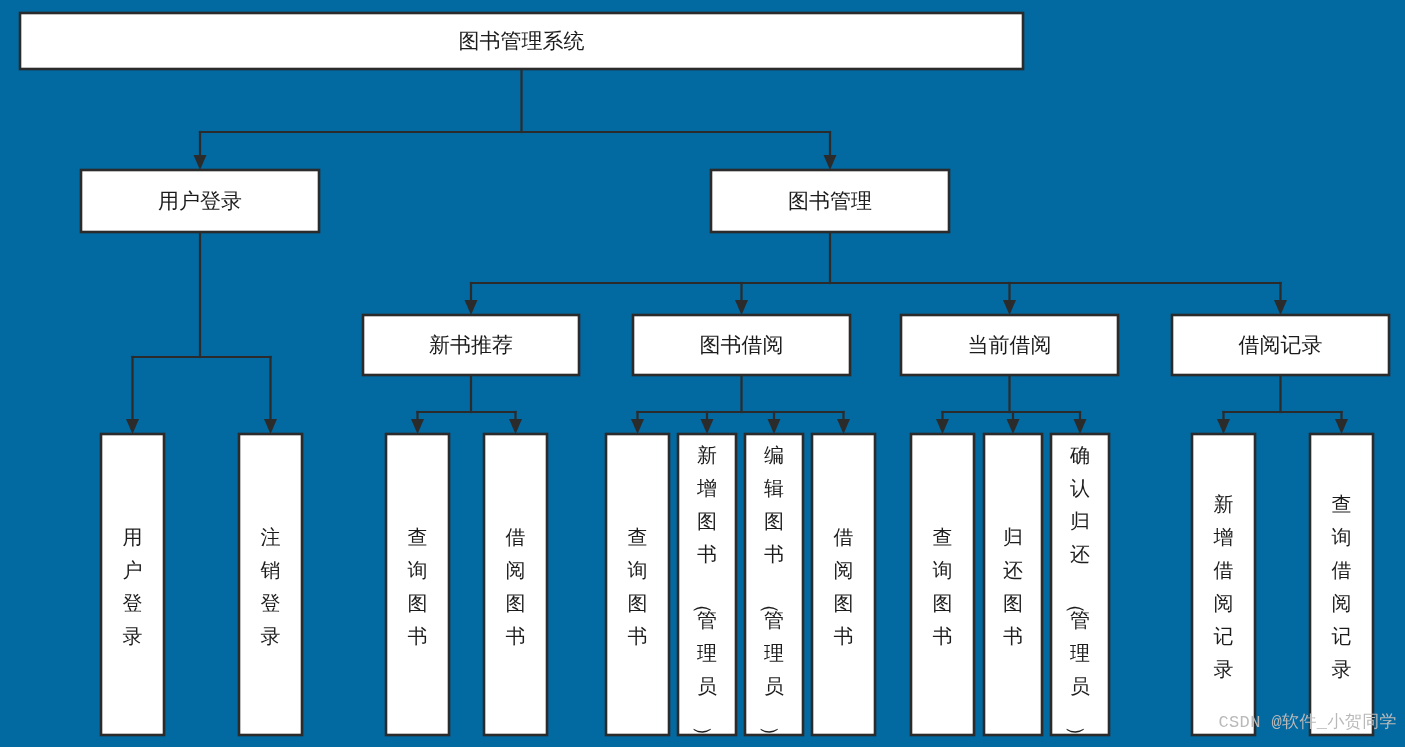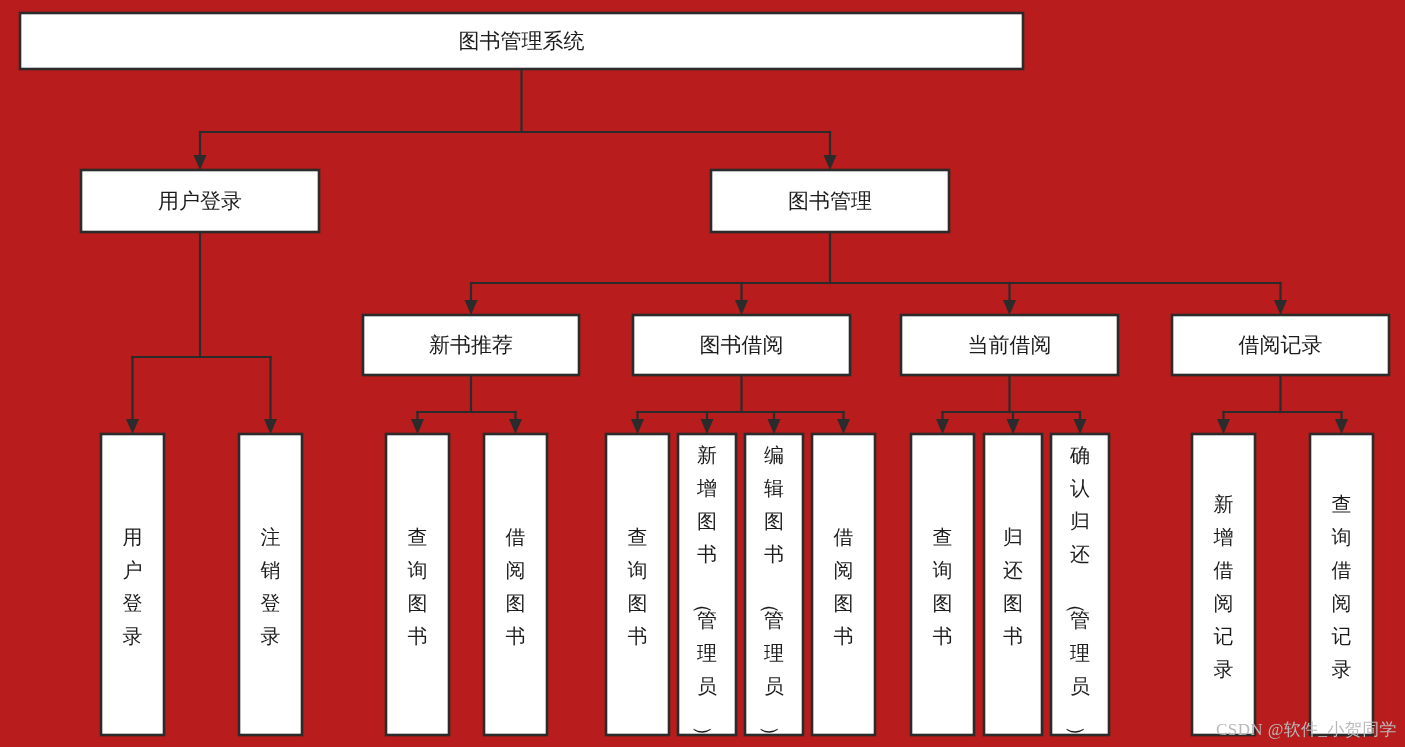--- a/index.html
+++ b/index.html
@@ -10,21 +10,21 @@
   body {
     width: 1405px;
     height: 747px;
     font-family: "DejaVu Sans", "Liberation Sans", sans-serif;
     overflow: hidden;
   }
   #diagram-root {
     position: relative;
     width: 1405px;
     height: 747px;
-    background: #b91c1c;
+    background: #0369a1;
   }
   svg.tree-canvas {
     position: absolute;
     left: 0;
     top: 0;
     width: 1405px;
     height: 747px;
     display: block;
   }
   .node-box {
@@ -51,22 +51,22 @@
   }
   .node-label-v {
     font-family: "DejaVu Sans", "Liberation Sans", sans-serif;
     font-size: 20px;
     fill: #1c1c1c;
     text-anchor: middle;
   }
   .watermark {
     position: absolute;
     right: 8px;
-    bottom: 6px;
-    font-family: Liberation Serif, serif;
+    bottom: 14px;
+    font-family: Liberation Mono, monospace;
     font-size: 17px;
     color: #b9b9b9;
     white-space: nowrap;
     letter-spacing: 0.4px;
     pointer-events: none;
   }
 </style>
 </head>
 <body>
 

